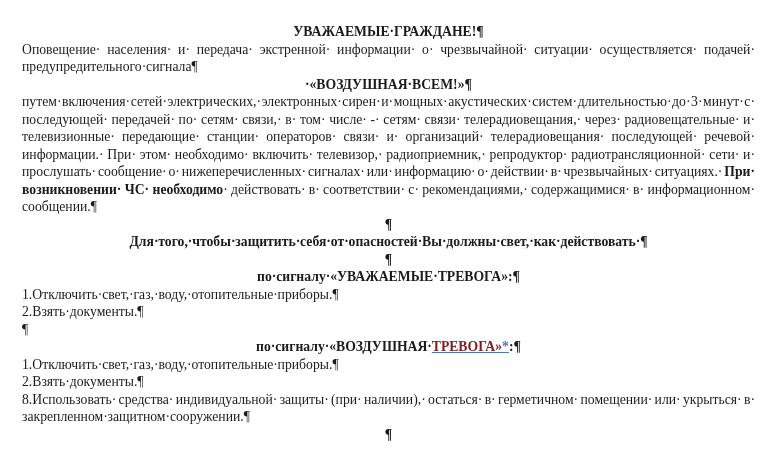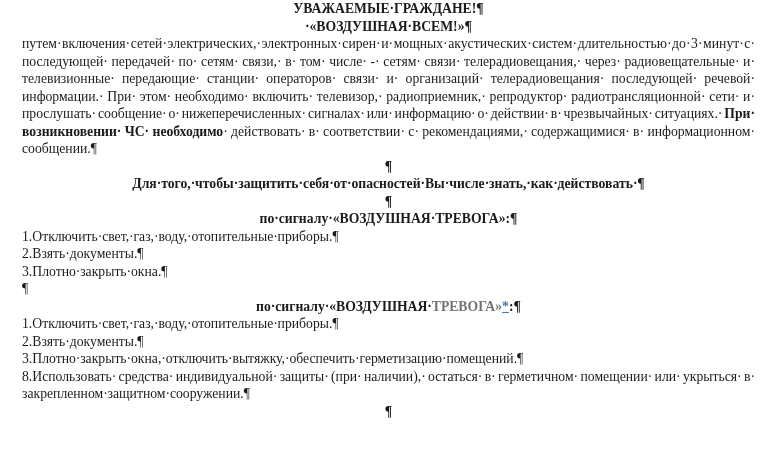--- a/index.html
+++ b/index.html
@@ -6,59 +6,59 @@
   body {
     width: 777px;
     height: 467px;
     overflow: hidden;
     background: #ffffff;
   }
   #doc {
     box-sizing: border-box;
     width: 777px;
     height: 457px;
-    padding: 0 22px 0 22px;
+    padding: 23px 22px 0 22px;
     font-family: "Liberation Serif", "DejaVu Serif", serif;
     font-size: 13.7px;
     line-height: 17.5px;
     color: #1b1b1b;
     
     word-spacing: -0.26em;
   }
   .para { margin: 0; min-height: 17.5px; }
   .align-justify { text-align: justify; }
   .align-center  { text-align: center; }
   .align-left    { text-align: left; }
   .bold { font-weight: 700; }
   .link {
-    color: #737373;
+    color: #7f1d1d;
+    text-decoration: underline;
     text-decoration-color: #4a77b4;
   }
   .star {
     color: #4a77b4;
     text-decoration: underline;
     text-decoration-color: #4a77b4;
   }
 </style>
 </head>
 <body>
 
 <div id="doc">
   <div>
       <div class="para align-center bold"><span>УВАЖАЕМЫЕ· ГРАЖДАНЕ!¶</span></div>
+      <div class="para align-justify"><span>Оповещение· населения· и· передача· экстренной· информации· о· чрезвычайной· ситуации· осуществляется· подачей· предупредительного· сигнала¶</span></div>
       <div class="para align-center bold"><span>· «ВОЗДУШНАЯ· ВСЕМ!»¶</span></div>
       <div class="para align-justify"><span>путем· включения· сетей· электрических,· электронных· сирен· и· мощных· акустических· систем· длительностью· до· 3· минут· с· последующей· передачей· по· сетям· связи,· в· том· числе· -· сетям· связи· телерадиовещания,· через· радиовещательные· и· телевизионные· передающие· станции· операторов· связи· и· организаций· телерадиовещания· последующей· речевой· информации.· При· этом· необходимо· включить· телевизор,· радиоприемник,· репродуктор· радиотрансляционной· сети· и· прослушать· сообщение· о· нижеперечисленных· сигналах· или· информацию· о· действии· в· чрезвычайных· ситуациях.· </span><span class="bold">При· возникновении· ЧС· необходимо</span><span>· действовать· в· соответствии· с· рекомендациями,· содержащимися· в· информационном· сообщении.¶</span></div>
       <div class="para align-center bold"><span>¶</span></div>
-      <div class="para align-center bold"><span>Для· того,· чтобы· защитить· себя· от· опасностей· Вы· числе· знать,· как· действовать· ¶</span></div>
+      <div class="para align-center bold"><span>Для· того,· чтобы· защитить· себя· от· опасностей· Вы· должны· свет,· как· действовать· ¶</span></div>
       <div class="para align-center bold"><span>¶</span></div>
-      <div class="para align-center bold"><span>по· сигналу· «ВОЗДУШНАЯ· ТРЕВОГА»:¶</span></div>
+      <div class="para align-center bold"><span>по· сигналу· «УВАЖАЕМЫЕ· ТРЕВОГА»:¶</span></div>
       <div class="para align-justify"><span>1.Отключить· свет,· газ,· воду,· отопительные· приборы.¶</span></div>
       <div class="para align-justify"><span>2.Взять· документы.¶</span></div>
-      <div class="para align-justify"><span>3.Плотно· закрыть· окна.¶</span></div>
       <div class="para align-left"><span>¶</span></div>
       <div class="para align-center bold"><span>по· сигналу· «ВОЗДУШНАЯ· </span><span class="link">ТРЕВОГА»</span><span class="star">*</span><span>:¶</span></div>
       <div class="para align-justify"><span>1.Отключить· свет,· газ,· воду,· отопительные· приборы.¶</span></div>
       <div class="para align-justify"><span>2.Взять· документы.¶</span></div>
-      <div class="para align-justify"><span>3.Плотно· закрыть· окна,· отключить· вытяжку,· обеспечить· герметизацию· помещений.¶</span></div>
       <div class="para align-justify"><span>8.Использовать· средства· индивидуальной· защиты· (при· наличии),· остаться· в· герметичном· помещении· или· укрыться· в· закрепленном· защитном· сооружении.¶</span></div>
       <div class="para align-center bold"><span>¶</span></div>
     </div>
 </div>
 
 </body></html>

